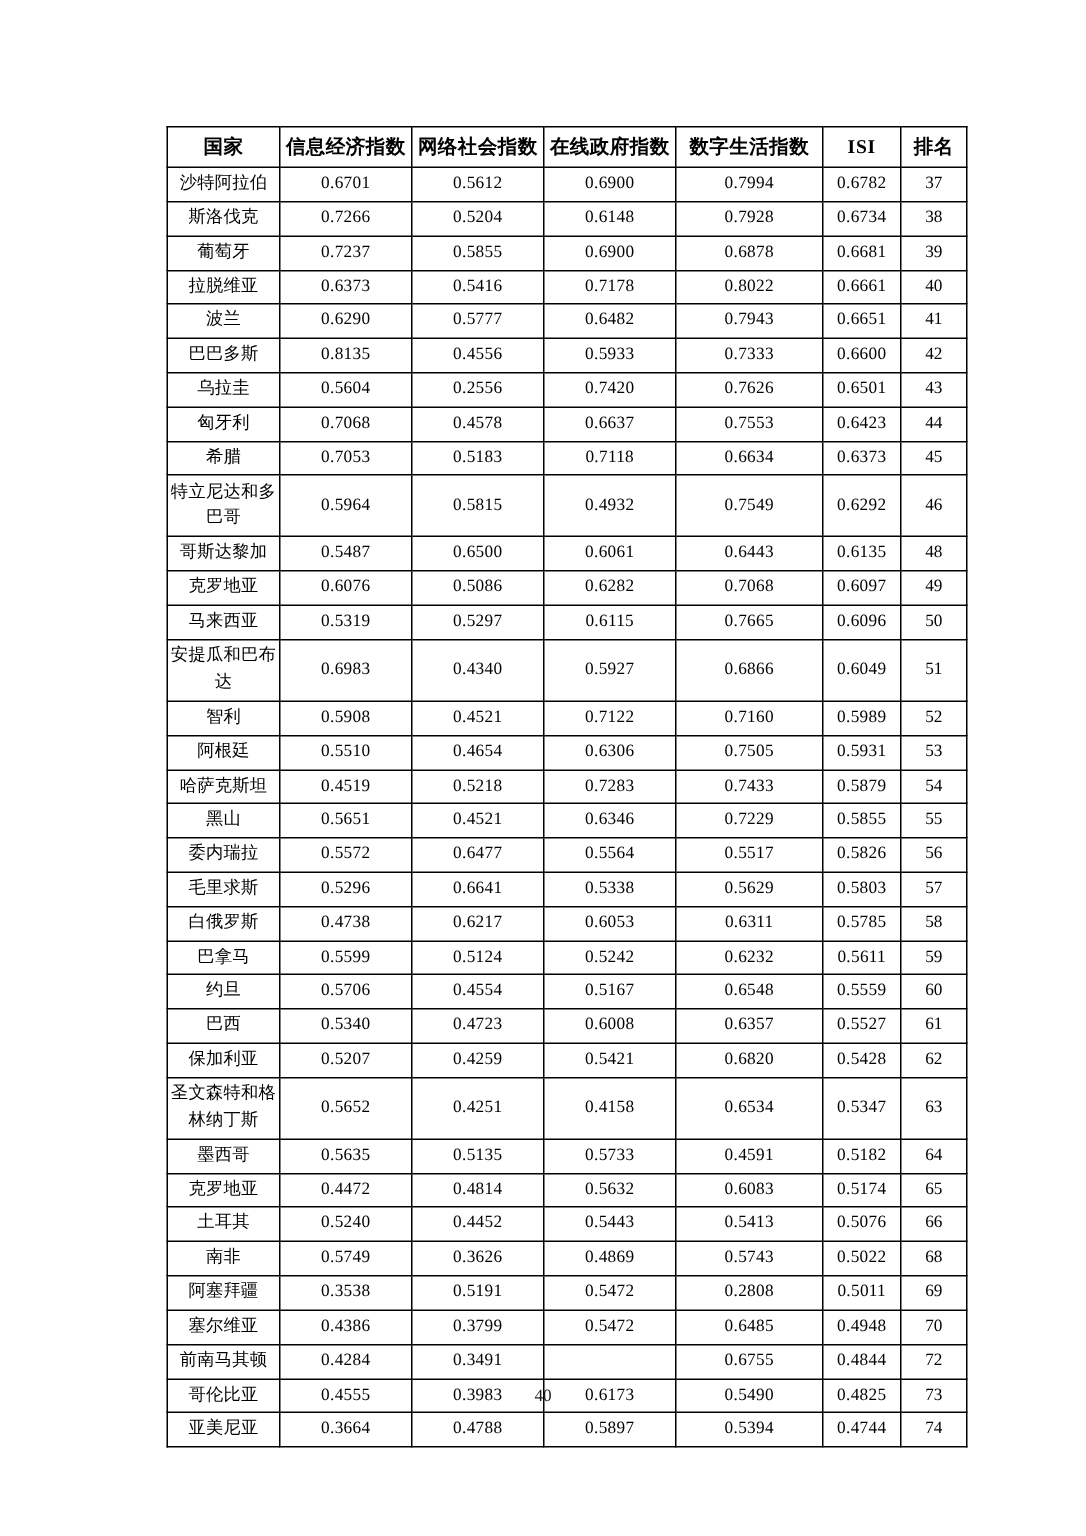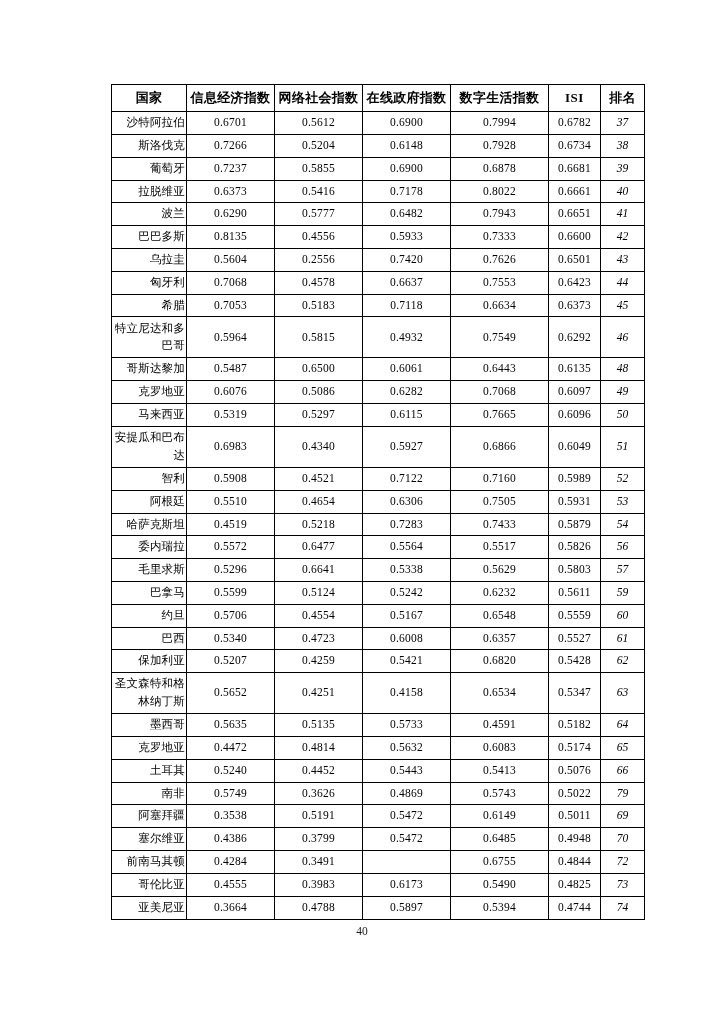--- a/index.html
+++ b/index.html
@@ -62,31 +62,29 @@
     padding: 3px 1px;
     letter-spacing: 0.3px;
   }
   table.isi thead th.h-isi {
     font-family: "Liberation Serif", "DejaVu Serif", serif;
     letter-spacing: 0.5px;
   }
   table.isi td.country {
     font-size: 11.5px;
     letter-spacing: 0.2px;
-    text-align: right;
   }
   table.isi td.num {
     font-family: "Liberation Serif", "DejaVu Serif", serif;
     font-size: 11.5px;
     letter-spacing: 0.2px;
   }
   table.isi td.rank {
     font-family: "Liberation Serif", "DejaVu Serif", serif;
     font-size: 11.5px;
-    font-style: italic;
   }
   table.isi tr.tall td {
     height: 41px;
   }
   .page-number {
     position: absolute;
     left: 0;
     top: 925px;
     width: 724px;
     text-align: center;
@@ -270,36 +268,54 @@
           <tr>
             <td class="country">哈萨克斯坦</td>
             <td class="num">0.4519</td>
             <td class="num">0.5218</td>
             <td class="num">0.7283</td>
             <td class="num">0.7433</td>
             <td class="num">0.5879</td>
             <td class="rank">54</td>
           </tr>
           <tr>
+            <td class="country">黑山</td>
+            <td class="num">0.5651</td>
+            <td class="num">0.4521</td>
+            <td class="num">0.6346</td>
+            <td class="num">0.7229</td>
+            <td class="num">0.5855</td>
+            <td class="rank">55</td>
+          </tr>
+          <tr>
             <td class="country">委内瑞拉</td>
             <td class="num">0.5572</td>
             <td class="num">0.6477</td>
             <td class="num">0.5564</td>
             <td class="num">0.5517</td>
             <td class="num">0.5826</td>
             <td class="rank">56</td>
           </tr>
           <tr>
             <td class="country">毛里求斯</td>
             <td class="num">0.5296</td>
             <td class="num">0.6641</td>
             <td class="num">0.5338</td>
             <td class="num">0.5629</td>
             <td class="num">0.5803</td>
             <td class="rank">57</td>
+          </tr>
+          <tr>
+            <td class="country">白俄罗斯</td>
+            <td class="num">0.4738</td>
+            <td class="num">0.6217</td>
+            <td class="num">0.6053</td>
+            <td class="num">0.6311</td>
+            <td class="num">0.5785</td>
+            <td class="rank">58</td>
           </tr>
           <tr>
             <td class="country">巴拿马</td>
             <td class="num">0.5599</td>
             <td class="num">0.5124</td>
             <td class="num">0.5242</td>
             <td class="num">0.6232</td>
             <td class="num">0.5611</td>
             <td class="rank">59</td>
           </tr>
@@ -366,28 +382,28 @@
             <td class="num">0.5076</td>
             <td class="rank">66</td>
           </tr>
           <tr>
             <td class="country">南非</td>
             <td class="num">0.5749</td>
             <td class="num">0.3626</td>
             <td class="num">0.4869</td>
             <td class="num">0.5743</td>
             <td class="num">0.5022</td>
-            <td class="rank">79</td>
+            <td class="rank">68</td>
           </tr>
           <tr>
             <td class="country">阿塞拜疆</td>
             <td class="num">0.3538</td>
             <td class="num">0.5191</td>
             <td class="num">0.5472</td>
-            <td class="num">0.6149</td>
+            <td class="num">0.2808</td>
             <td class="num">0.5011</td>
             <td class="rank">69</td>
           </tr>
           <tr>
             <td class="country">塞尔维亚</td>
             <td class="num">0.4386</td>
             <td class="num">0.3799</td>
             <td class="num">0.5472</td>
             <td class="num">0.6485</td>
             <td class="num">0.4948</td>

